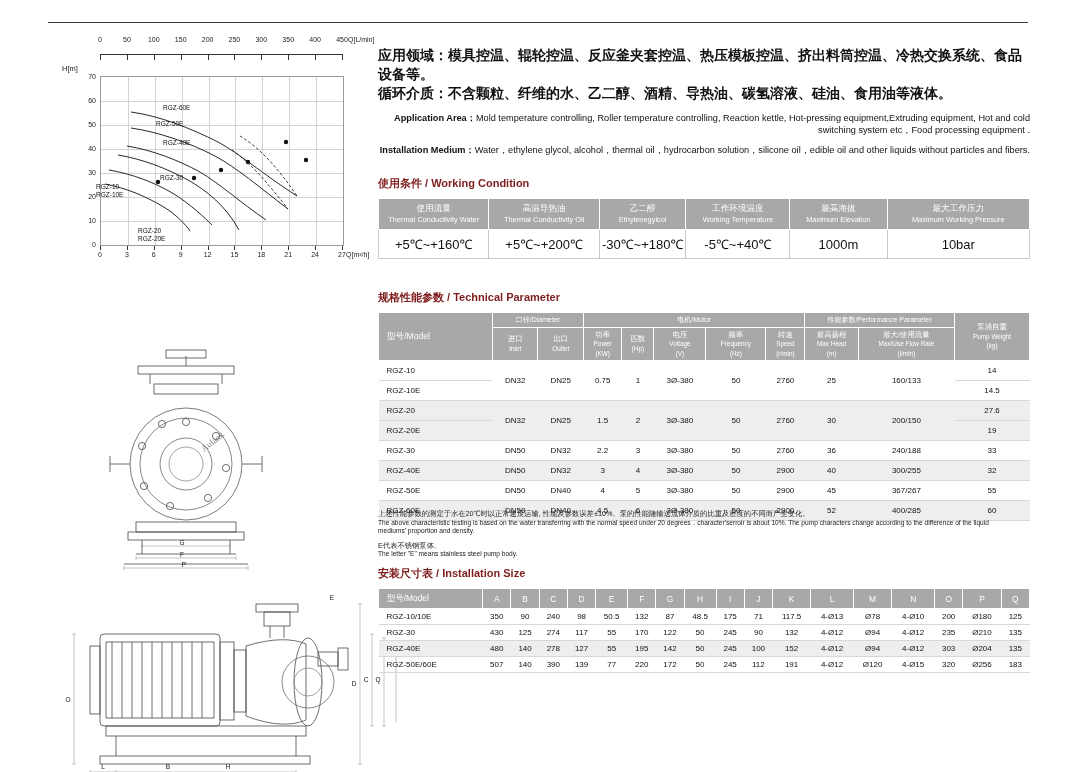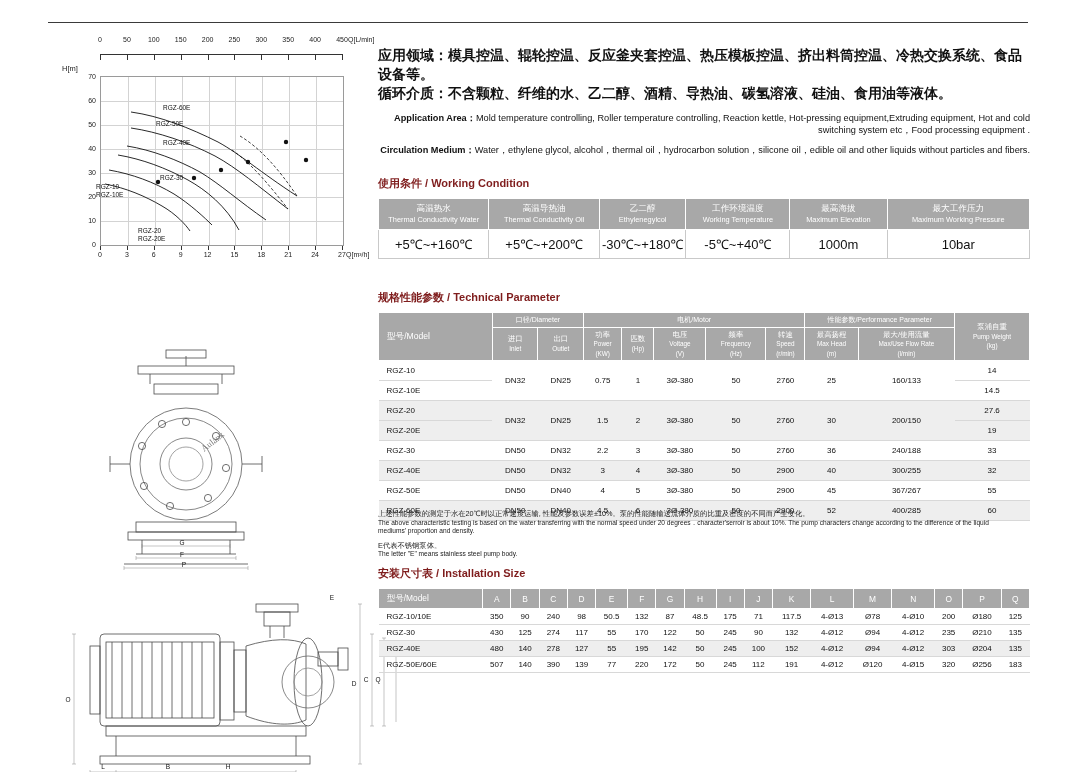--- a/index.html
+++ b/index.html
@@ -296,30 +296,30 @@
 
   <div class="right">
 
     <div class="app-cn">
       <div><span class="lbl">应用领域：</span><span>模具控温、辊轮控温、反应釜夹套控温、热压模板控温、挤出料筒控温、冷热交换系统、食品设备等。</span></div>
       <div><span class="lbl">循环介质：</span><span>不含颗粒、纤维的水、乙二醇、酒精、导热油、碳氢溶液、硅油、食用油等液体。</span></div>
     </div>
 
     <div class="app-en">
       <div class="blk"><b>Application Area：</b><span>Mold temperature controlling, Roller temperature controlling, Reaction kettle, Hot-pressing equipment,Extruding equipment, Hot and cold switching system etc，Food processing equipment .</span></div>
-      <div class="blk"><b>Circulation Medium：</b><span>Water，ethylene glycol, alcohol，thermal oil，hydrocarbon solution，silicone oil，edible oil and other liquids without particles and fibers.</span></div>
+      <div class="blk"><b>Installation Medium：</b><span>Water，ethylene glycol, alcohol，thermal oil，hydrocarbon solution，silicone oil，edible oil and other liquids without particles and fibers.</span></div>
     </div>
 
     <h2 class="sec sec-wc">使用条件 / Working Condition</h2>
 
     <table class="wc">
       <thead>
         <tr>
           <th style="width:17%">
-            <span class="cn">高温热水</span>
+            <span class="cn">使用流量</span>
             <span class="en">Thermal Conductivity Water</span>
             </th>
           <th style="width:17%">
             <span class="cn">高温导热油</span>
             <span class="en">Thermal Conductivity Oil</span>
             </th>
           <th style="width:13%">
             <span class="cn">乙二醇</span>
             <span class="en">Ethylenegylcol</span>
             </th>

